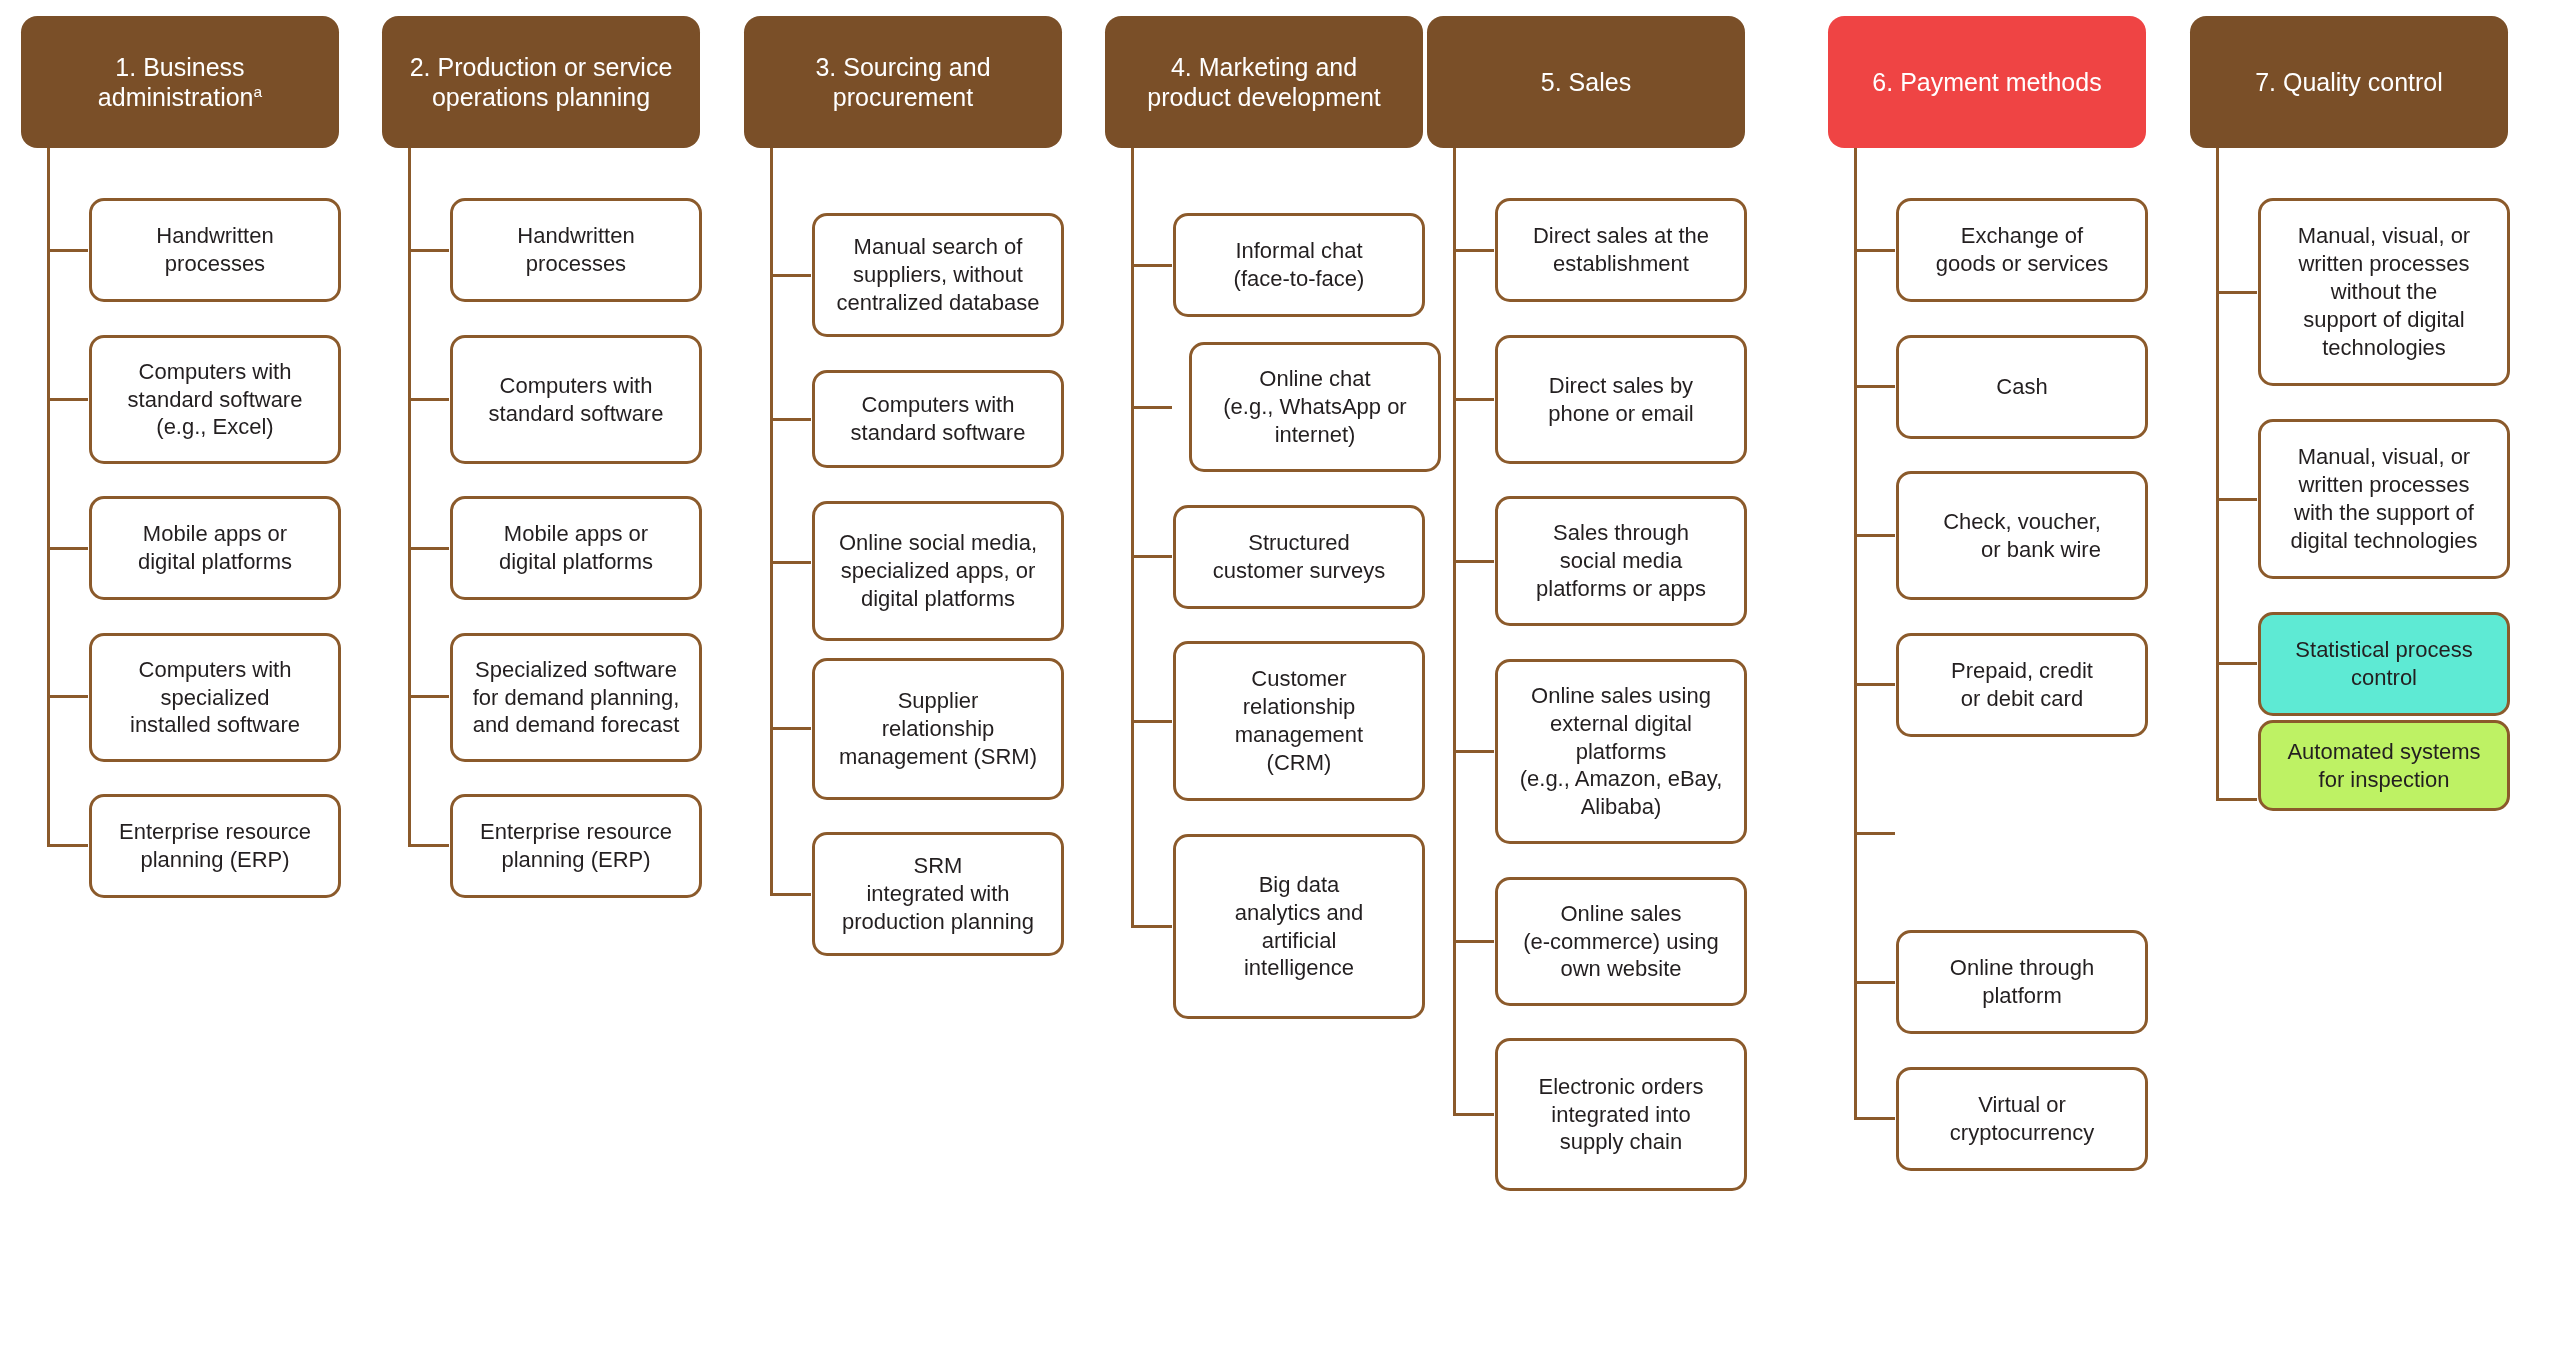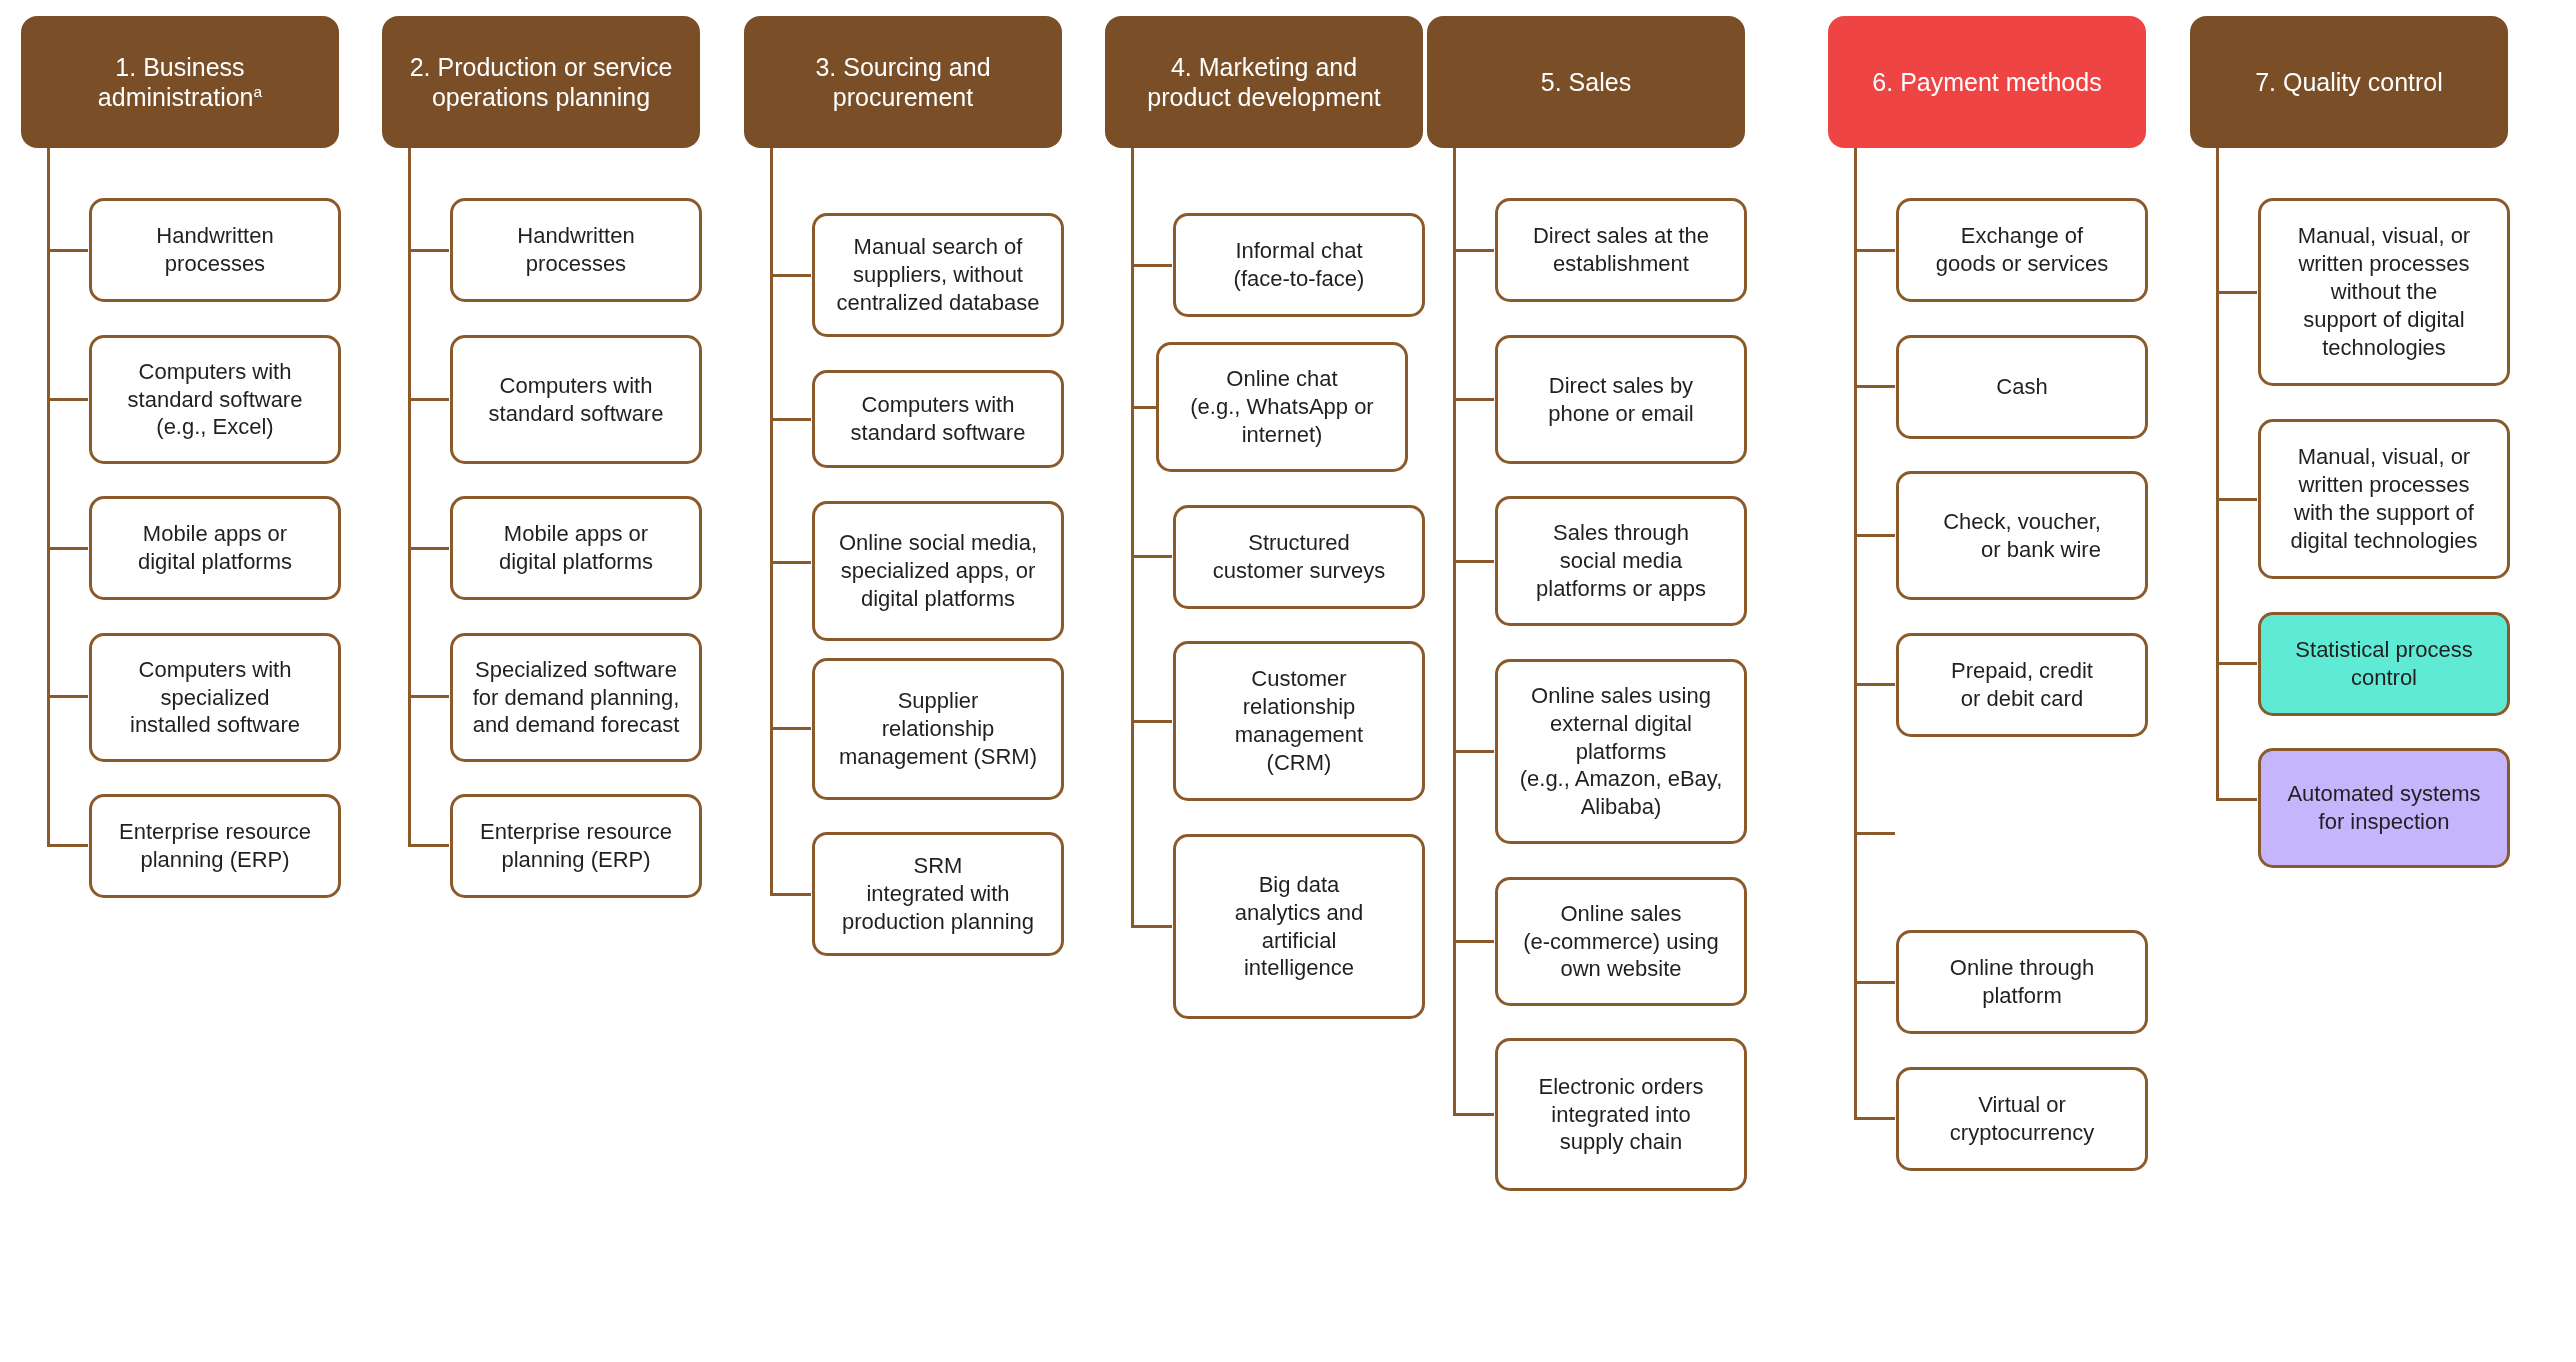--- a/index.html
+++ b/index.html
@@ -201,21 +201,21 @@
         <div class="col-header-label" style="color: rgb(255, 255, 255);">4. Marketing and
 product development</div>
       </div>
       <div class="trunk" style="background: rgb(139, 90, 43); left: 47px; top: 148px; height: 778px;"></div>
       <div class="stub" style="background: rgb(139, 90, 43); left: 47px; top: 264px; width: 41px;"></div>
       <div class="item-box" style="left: 89px; top: 213px; width: 252px; height: 104px; border-color: rgb(139, 90, 43); background: rgb(255, 255, 255);">
         <div class="item-label" style="color: rgb(35, 31, 32);">Informal chat
 (face-to-face)</div>
       </div>
       <div class="stub" style="background: rgb(139, 90, 43); left: 47px; top: 406px; width: 41px;"></div>
-      <div class="item-box" style="left: 72px; top: 342px; width: 252px; height: 130px; border-color: rgb(139, 90, 43); background: rgb(255, 255, 255);">
+      <div class="item-box" style="left: 105px; top: 342px; width: 252px; height: 130px; border-color: rgb(139, 90, 43); background: rgb(255, 255, 255);">
         <div class="item-label" style="color: rgb(35, 31, 32);">Online chat
 (e.g., WhatsApp or
 internet)</div>
       </div>
       <div class="stub" style="background: rgb(139, 90, 43); left: 47px; top: 555px; width: 41px;"></div>
       <div class="item-box" style="left: 89px; top: 505px; width: 252px; height: 104px; border-color: rgb(139, 90, 43); background: rgb(255, 255, 255);">
         <div class="item-label" style="color: rgb(35, 31, 32);">Structured
 customer surveys</div>
       </div>
       <div class="stub" style="background: rgb(139, 90, 43); left: 47px; top: 720px; width: 41px;"></div>
@@ -330,19 +330,19 @@
 written processes
 with the support of
 digital technologies</div>
       </div>
       <div class="stub" style="background: rgb(139, 90, 43); left: 47px; top: 662px; width: 41px;"></div>
       <div class="item-box" style="left: 89px; top: 612px; width: 252px; height: 104px; border-color: rgb(139, 90, 43); background: #5eead4;">
         <div class="item-label" style="color: rgb(35, 31, 32);">Statistical process
 control</div>
       </div>
       <div class="stub" style="background: rgb(139, 90, 43); left: 47px; top: 798px; width: 41px;"></div>
-      <div class="item-box" style="left: 89px; top: 748px; width: 252px; height: 120px; border-color: rgb(139, 90, 43); background: #c4b5fd;">
+      <div class="item-box" style="left: 89px; top: 720px; width: 252px; height: 91px; border-color: rgb(139, 90, 43); background: #bef264;">
         <div class="item-label" style="color: rgb(35, 31, 32);">Automated systems
 for inspection</div>
       </div>
     </div>
   </div>
 
 
 </body></html>

